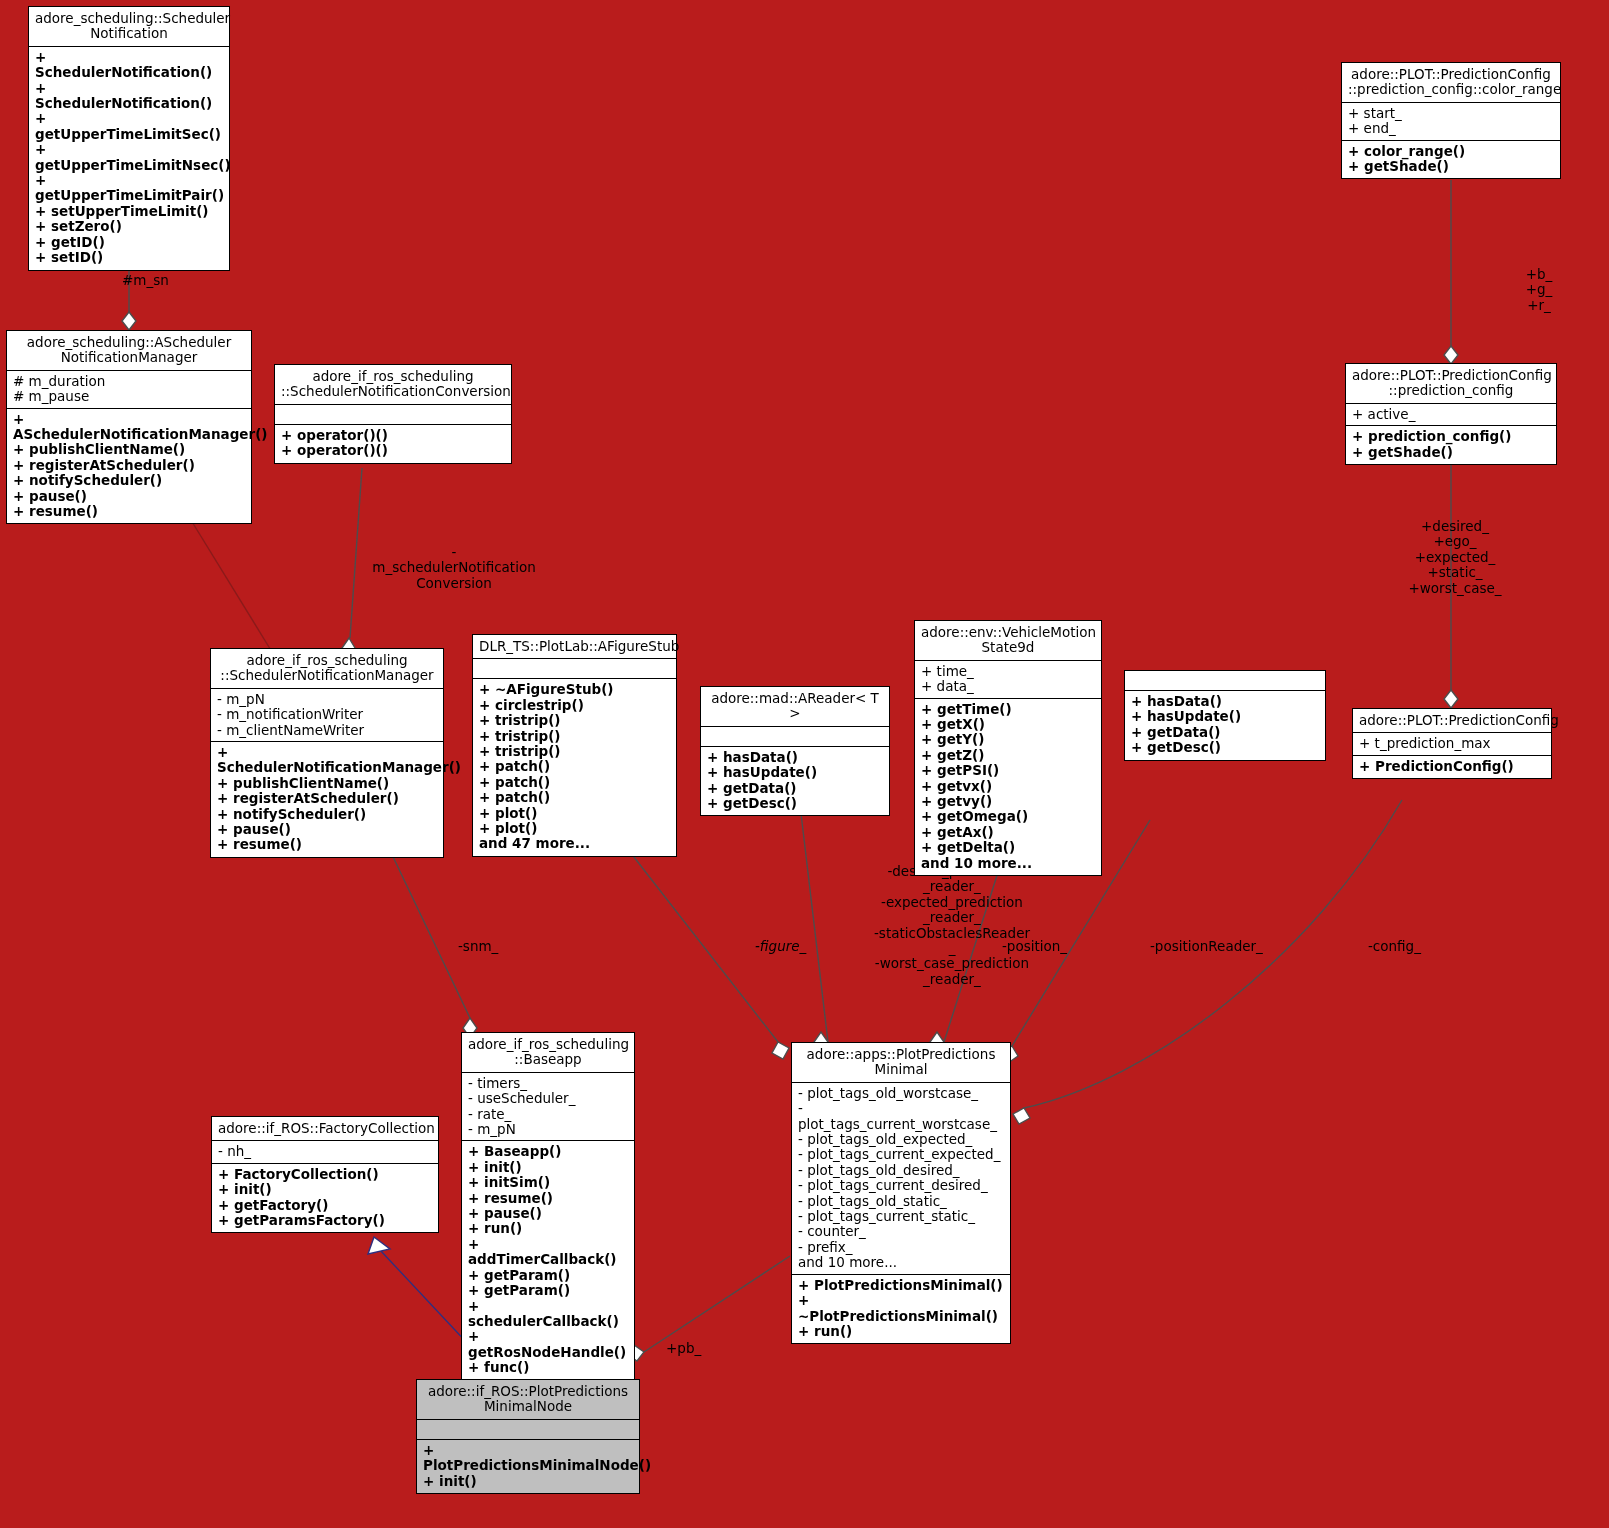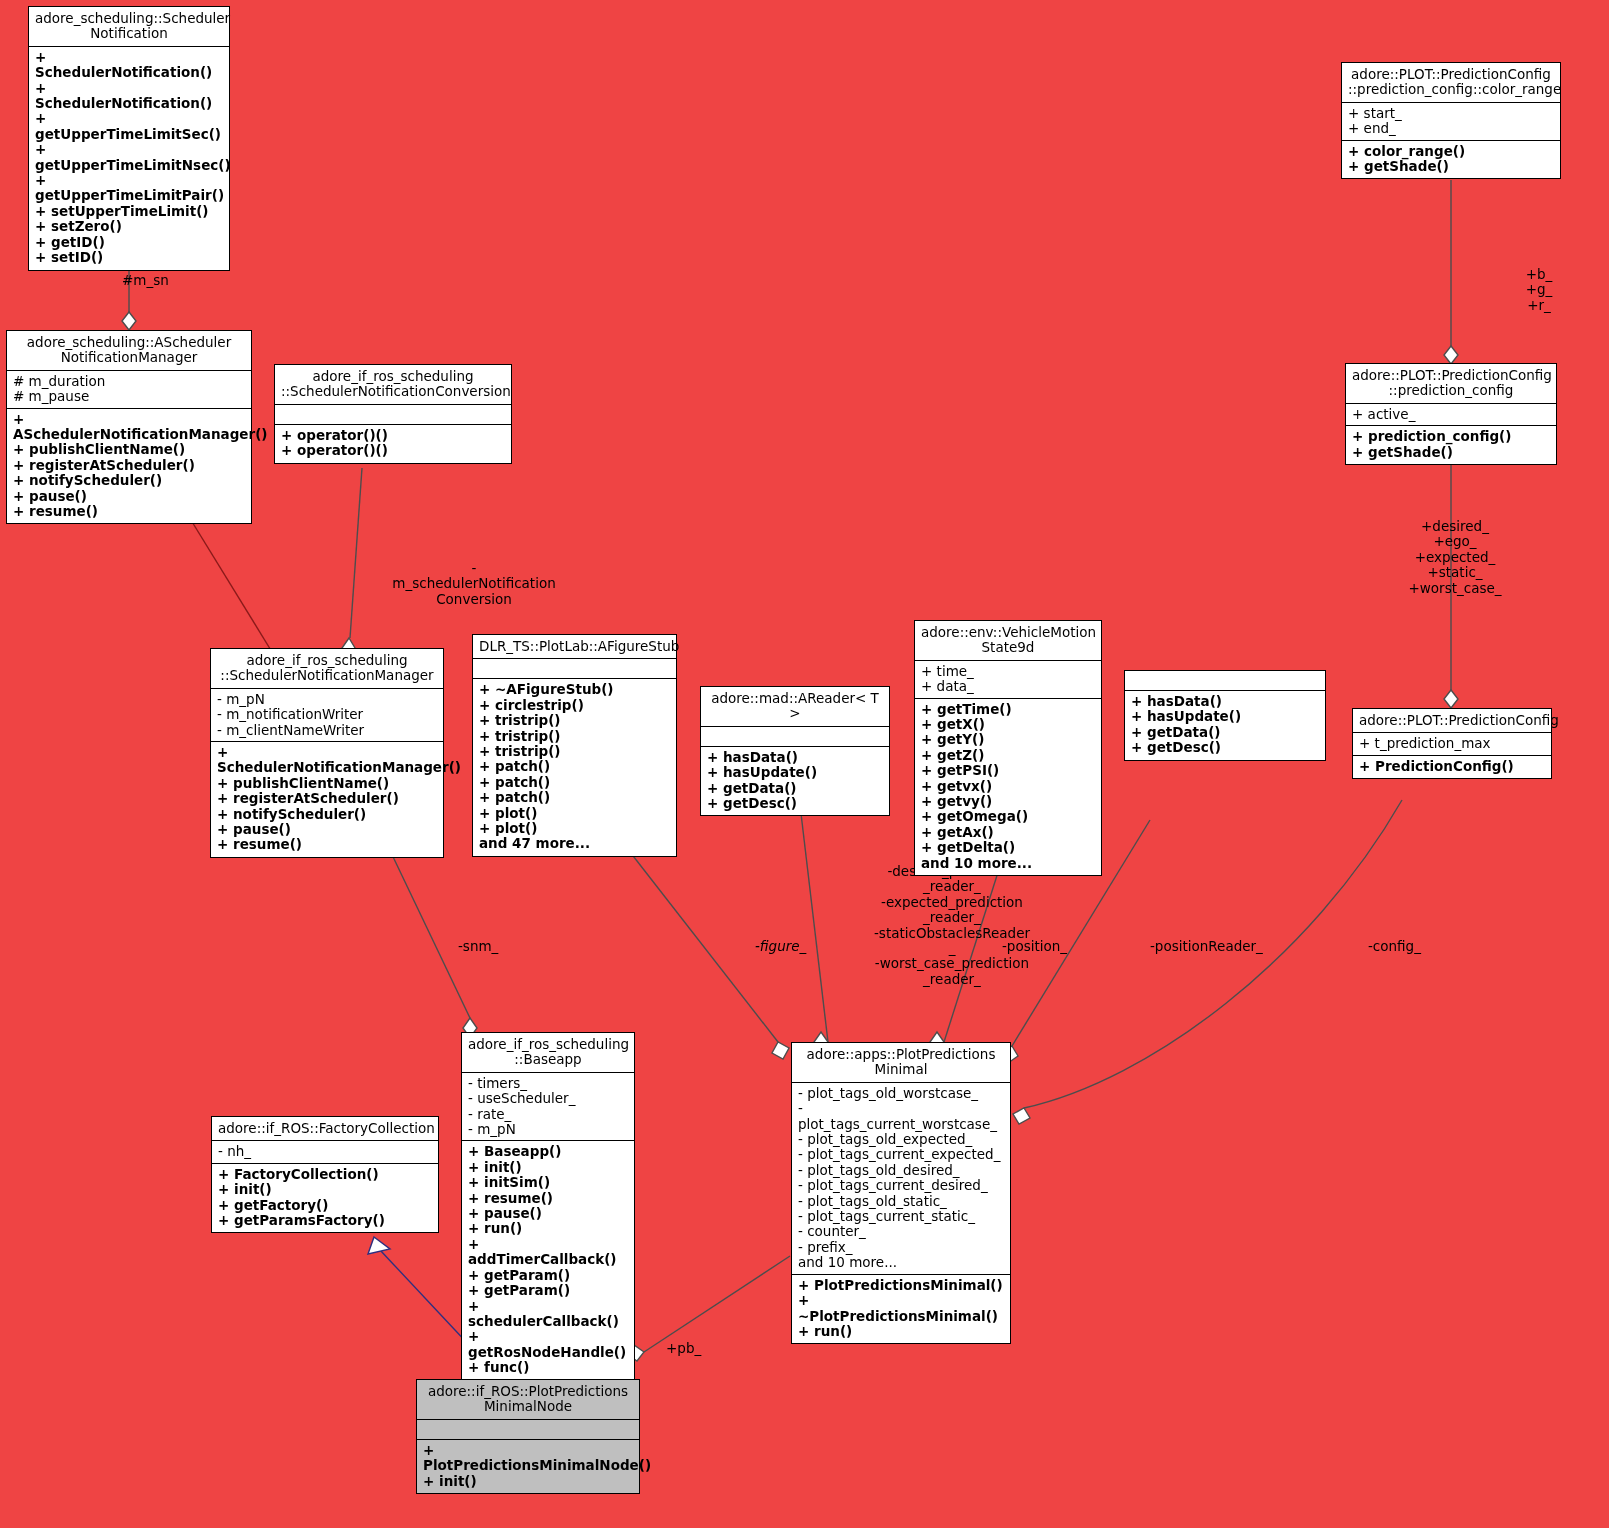--- a/index.html
+++ b/index.html
@@ -8,21 +8,21 @@
     background: #ffffff;
   }
   body {
     font-family: "DejaVu Sans", "Liberation Sans", sans-serif;
   }
   #canvas {
     position: relative;
     width: 1609px;
     height: 1528px;
     overflow: hidden;
-    background: #ef4444;
+    background: #b91c1c;
   }
   svg.edges {
     position: absolute;
     left: 0;
     top: 0;
     width: 1609px;
     height: 1528px;
     pointer-events: none;
   }
   .uml-box {
@@ -325,21 +325,21 @@
   <div class="uml-box shaded" style="left:416px; top:1379px; width:224px;">
     <div class="uml-title">adore::if_ROS::PlotPredictions
 MinimalNode</div>
     <div class="uml-attrs empty"></div>
     <div class="uml-ops">+ PlotPredictionsMinimalNode()
 + init()</div>
   </div>
 
   <div class="edge-label left" style="left:122px; top:273px;">#m_sn</div>
 
-  <div class="edge-label" style="left:390px; top:545px; width:168px;margin-top:16px;">-m_schedulerNotification
+  <div class="edge-label" style="left:370px; top:545px; width:168px;">-m_schedulerNotification
 Conversion</div>
 
   <div class="edge-label left" style="left:458px; top:939px;">-snm_</div>
 
   <div class="edge-label left" style="left:755px; top:939px;font-style:italic;">-figure_</div>
 
   <div class="edge-label" style="left:828px; top:864px; width:164px;margin-left:42px;">-desired_prediction
 _reader_
 -expected_prediction
 _reader_

